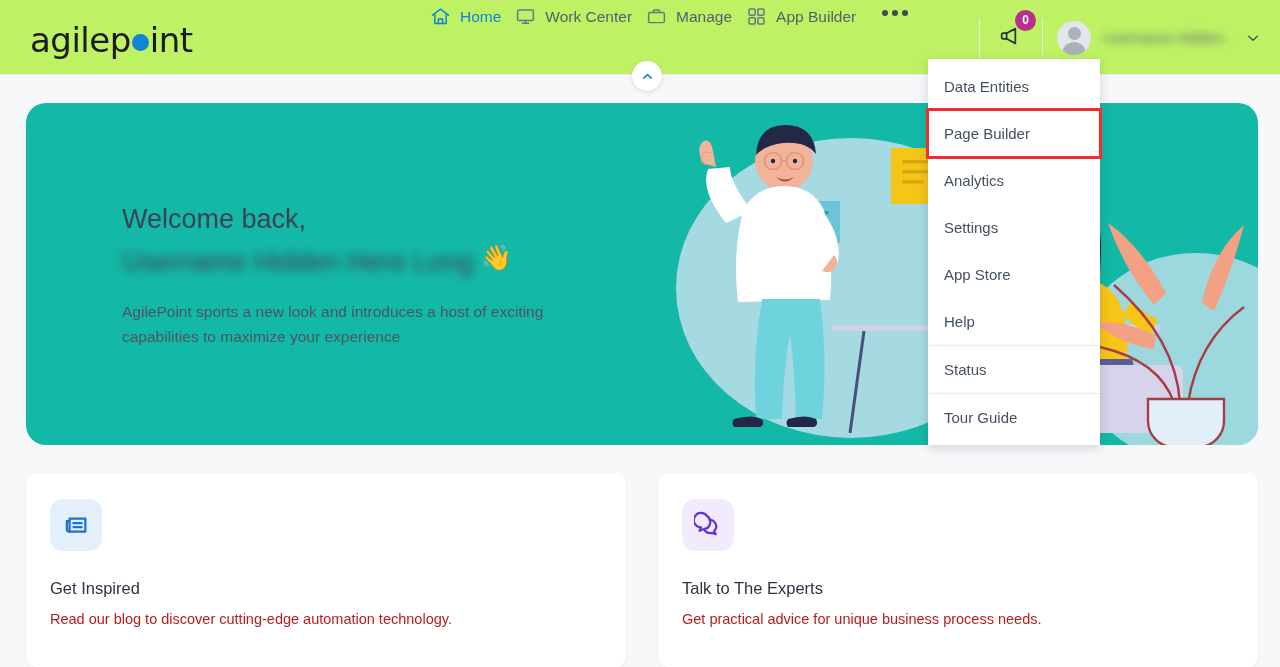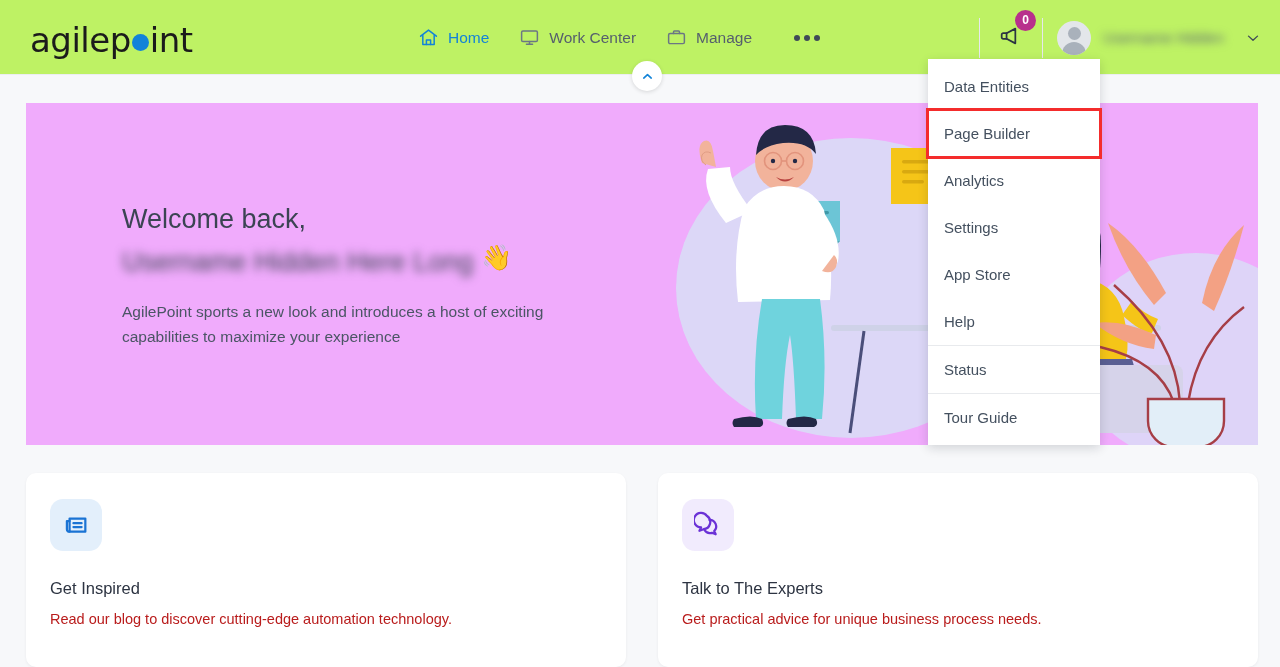--- a/index.html
+++ b/index.html
@@ -27,22 +27,22 @@
     font-family: "DejaVu Sans", sans-serif;
   }
   .logo .lo-a { font-weight: 400; }
   .logo .dot {
     display: inline-block; width: 17px; height: 17px;
     border-radius: 50%; background: #1283d8;
     margin: 0 1px; position: relative; top: -1px;
   }
 
   .nav {
-    position: absolute; left: 416px; top: 0;
-    height: 75px; display: flex; align-items: center; gap: 26px;
+    position: absolute; left: 428px; top: 0;
+    height: 75px; display: flex; align-items: flex-start; gap: 10px;
   }
   .nav-item {
     display: flex; align-items: center; gap: 9px;
     font-size: 15.5px; color: #555f6d; cursor: pointer;
     padding: 6px 2px; white-space: nowrap;
   }
   .nav-item.active { color: #1283d8; }
   .nav-item .nico { display: flex; align-items: center; }
 
   .dots-btn {
@@ -92,21 +92,21 @@
     width: 30px; height: 30px; border-radius: 50%;
     background: #fff; box-shadow: 0 1px 4px rgba(0,0,0,0.14);
     display: flex; align-items: center; justify-content: center;
     cursor: pointer; z-index: 6;
   }
 
   
   .banner {
     position: absolute; left: 26px; top: 103px;
     width: 1232px; height: 342px;
-    background: #f0abfc; border-radius: 0; overflow: hidden;
+    background: #14b8a6; border-radius: 20px; overflow: hidden;
   }
   .banner-text { position: absolute; left: 96px; top: 98px; width: 520px; }
   .welcome {
     font-size: 27px; color: #3b4453; font-weight: 400; line-height: 1.35;
   }
   .uname-big {
     display: inline-block; font-size: 27px; color: #3b4453;
     filter: blur(5px); user-select: none; margin-top: 10px;
     vertical-align: middle;
   }
@@ -192,20 +192,31 @@
       <div class="nav-item">
         <span class="nico">
           <svg width="21" height="21" viewBox="0 0 24 24" fill="none" stroke="#6b7684" stroke-width="1.7" stroke-linecap="round" stroke-linejoin="round">
             <rect x="3" y="7.5" width="18" height="11.5" rx="1.6"></rect>
             <path d="M8.6 7.5V5.6a1 1 0 0 1 1-1h4.8a1 1 0 0 1 1 1v1.9"></path>
           </svg>
         </span>
         <span>Manage</span>
       </div>
 
+      <div class="nav-item">
+        <span class="nico">
+          <svg width="21" height="21" viewBox="0 0 24 24" fill="none" stroke="#6b7684" stroke-width="1.7">
+            <rect x="3.5" y="3.5" width="7" height="7" rx="1"></rect>
+              <rect x="13.5" y="3.5" width="7" height="7" rx="1"></rect>
+            <rect x="3.5" y="13.5" width="7" height="7" rx="1"></rect>
+              <rect x="13.5" y="13.5" width="7" height="7" rx="1"></rect>
+          </svg>
+        </span>
+        <span>App Builder</span>
+      </div>
 
       <div class="dots-btn">
         <i></i>
         <i></i>
         <i></i>
       </div>
     </div>
 
     <div class="hdr-right">
       <div class="divider-v"></div>

